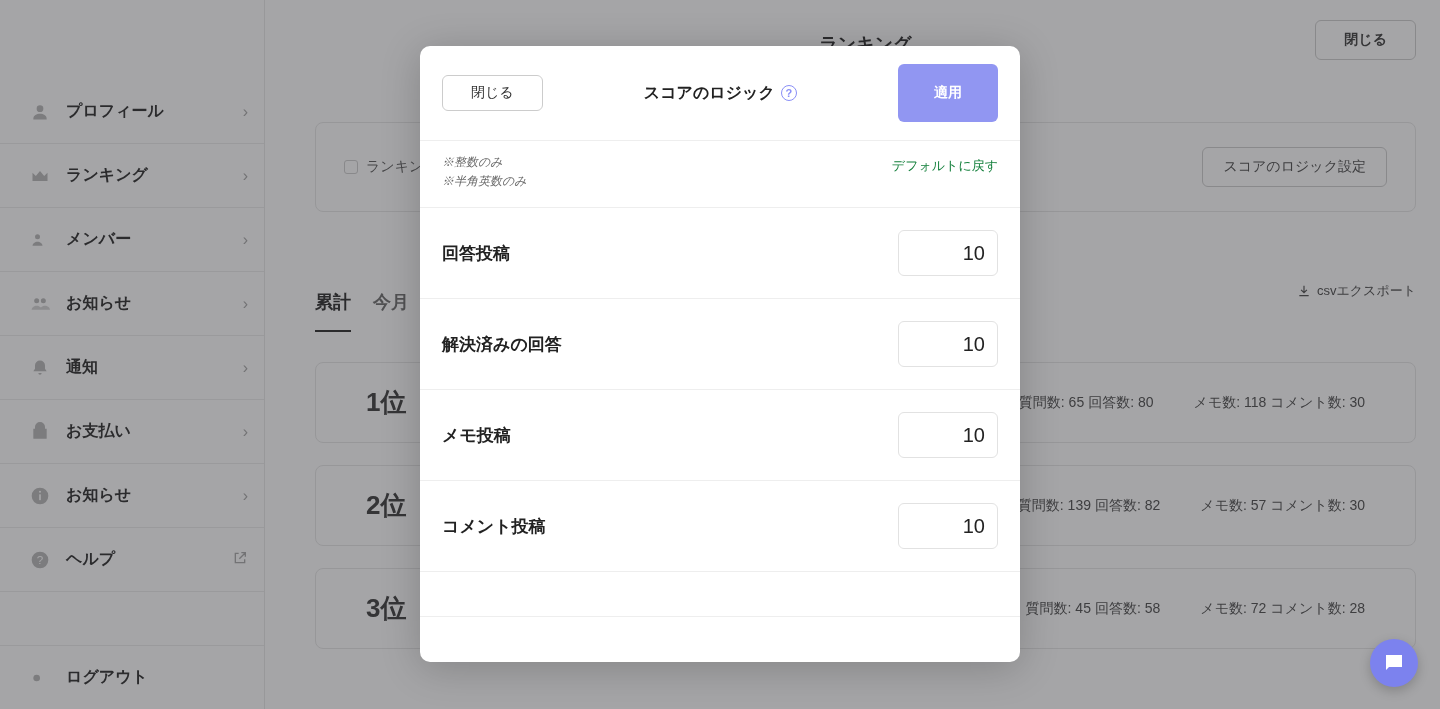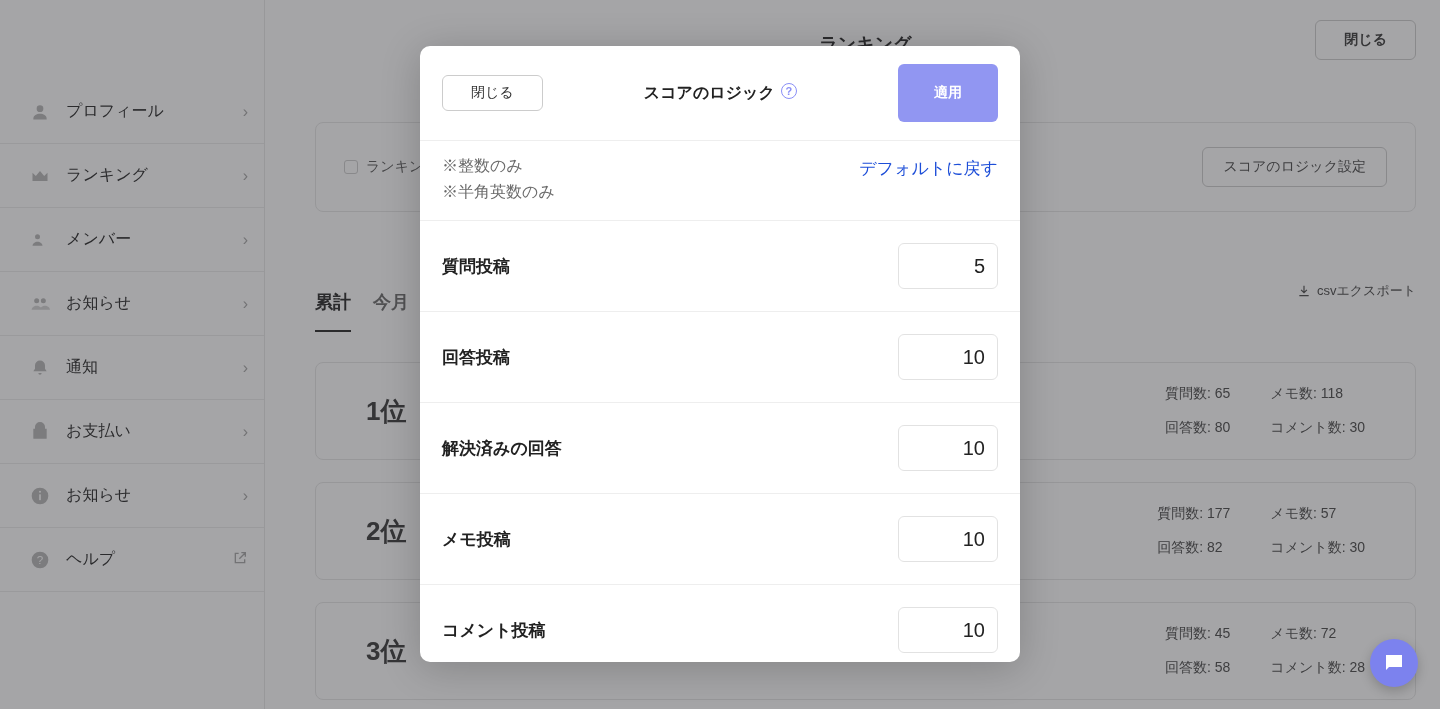--- a/index.html
+++ b/index.html
@@ -4,21 +4,21 @@
 <style>
 * { box-sizing: border-box; margin: 0; padding: 0; }
 body { font-family: -apple-system, BlinkMacSystemFont, "Segoe UI", sans-serif; width: 1440px; height: 709px; overflow: hidden; position: relative; background: #fff; }
 
 
 .sidebar { position: absolute; left: 0; top: 0; width: 265px; height: 709px; background: #fff; border-right: 1px solid #e8e8e8; }
 .sidebar-spacer { height: 80px; }
 .sidebar-item { display: flex; align-items: center; height: 64px; padding: 0 16px 0 28px; cursor: pointer; border-bottom: 1px solid #ececec; }
 .sidebar-item .icon { width: 24px; height: 24px; display: flex; align-items: center; justify-content: center; margin-right: 14px; color: #b4b4b4; }
 .sidebar-item .icon svg { width: 20px; height: 20px; fill: currentColor; }
-.sidebar-item .label { flex: 1; font-size: 16px; font-weight: 400; color: #222; }
+.sidebar-item .label { flex: 1; font-size: 16px; font-weight: 700; color: #222; }
 .sidebar-item .chevron { color: #a5a5a5; }
 .sidebar-item .external { color: #a5a5a5; }
 .sidebar-item.logout { position: absolute; bottom: 0; width: 100%; border-top: 1px solid #ececec; border-bottom: none; }
 
 
 .main { position: absolute; left: 265px; top: 0; right: 0; height: 709px; background: #fff; padding: 20px 24px 0 50px; }
 .main-header { display: flex; align-items: center; justify-content: center; position: relative; height: 48px; }
 .main-title { font-size: 18px; font-weight: 700; color: #222; }
 .close-btn-top { position: absolute; right: 0; top: 0; border: 1px solid #ccc; border-radius: 6px; background: #fff; padding: 10px 28px; font-size: 14px; font-weight: 600; color: #333; cursor: pointer; }
 
@@ -30,34 +30,34 @@
 .tabs-row { display: flex; align-items: center; justify-content: space-between; margin-top: 38px; }
 .tabs { display: flex; gap: 22px; }
 .tab { font-size: 18px; font-weight: 600; color: #666; padding-bottom: 16px; cursor: pointer; margin-top: 40px; }
 .tab.active { color: #222; border-bottom: 2px solid #222; }
 .csv-export { display: flex; align-items: center; gap: 6px; color: #444; font-size: 13px; cursor: pointer; }
 
 .rank-list { margin-top: 30px; }
 .rank-item { border: 1px solid #e6e6e6; border-radius: 8px; padding: 22px 50px; margin-bottom: 22px; display: flex; align-items: center; justify-content: space-between; }
 .rank-pos { font-size: 26px; font-weight: 700; color: #333; width: 80px; }
 .rank-stats { display: flex; gap: 40px; font-size: 14px; color: #444; }
-.rank-col { display: flex; flex-direction: column; gap: 16px; text-align: left; }
+.rank-col { display: flex; flex-direction: row; gap: 4px; text-align: left; }
 
 
 .overlay { position: absolute; inset: 0; background: rgba(55,55,60,0.45); }
 .modal { position: absolute; left: 420px; top: 46px; width: 600px; height: 616px; background: #fff; border-radius: 10px; overflow: hidden; box-shadow: 0 6px 40px rgba(0,0,0,0.2); display: flex; flex-direction: column; }
 .modal-header { display: flex; align-items: center; justify-content: space-between; padding: 18px 22px; border-bottom: 1px solid #eee; }
 .modal-close { border: 1px solid #ccc; border-radius: 6px; background: #fff; padding: 8px 28px; font-size: 14px; color: #333; cursor: pointer; }
-.modal-title-wrap { display: flex; align-items: flex-start; gap: 6px; }
+.modal-title-wrap { display: flex; align-items: center; gap: 6px; }
 .modal-title { font-size: 16px; font-weight: 700; color: #222; }
 .help-circle { width: 16px; height: 16px; border: 1.5px solid #8a8ff7; border-radius: 50%; display: flex; align-items: center; justify-content: center; color: #8a8ff7; font-size: 11px; font-weight: 600; }
 .modal-apply { background: #9196f2; border: none; border-radius: 6px; color: #fff; padding: 20px 36px; font-size: 14px; font-weight: 600; cursor: pointer; }
 .modal-notes { padding: 12px 22px 16px 22px; border-bottom: 1px solid #eee; display: flex; align-items: flex-start; justify-content: space-between; }
-.notes-text { font-size: 16px; color: #6a6a6a; line-height: 1.6; }
-.reset-link { font-size: 17px; color: #1d4ed8; cursor: pointer; margin-top: 4px; }
+.notes-text { font-size: 12px; color: #6a6a6a; line-height: 1.6; font-style: italic; }
+.reset-link { font-size: 13px; color: #15803d; cursor: pointer; margin-top: 4px; }
 .modal-body { flex: 1; overflow-y: auto; }
 .score-row { display: flex; align-items: center; justify-content: space-between; padding: 22px 22px; border-bottom: 1px solid #eee; }
 .score-label { font-size: 17px; font-weight: 700; color: #222; }
 .score-input { width: 100px; height: 46px; border: 1px solid #e2e2e2; border-radius: 6px; text-align: right; padding: 0 12px; font-size: 20px; color: #222; background: #fff; }
 
 
 .chat-widget { position: absolute; right: 22px; bottom: 22px; width: 48px; height: 48px; border-radius: 50%; background: #7c82ee; display: flex; align-items: center; justify-content: center; box-shadow: 0 4px 12px rgba(0,0,0,0.2); cursor: pointer; }
 .chat-widget svg { fill: #fff; width: 24px; height: 24px; }
 </style>
 </head>
@@ -142,20 +142,29 @@
           <circle cx="12" cy="12" r="10"></circle>
           <text x="12" y="17" text-anchor="middle" font-size="14" fill="#fff">?</text>
         </svg>
       </span>
     <span class="label">ヘルプ</span>
     <span class="external"><svg width="16" height="16" viewBox="0 0 24 24" fill="none" stroke="currentColor" stroke-width="2">
           <path d="M14 4h6v6M20 4l-9 9M19 14v5H5V5h5"></path>
         </svg></span>
   </div>
 
+  <div class="sidebar-item logout">
+    <span class="icon">
+        <svg viewBox="0 0 24 24">
+          <circle cx="8" cy="12" r="4"></circle>
+          <path d="M12 12h10"></path>
+        </svg>
+      </span>
+    <span class="label">ログアウト</span>
+  </div>
 </nav>
 
 <main class="main">
   <div class="main-header">
     <h1 class="main-title">ランキング</h1>
     <button class="close-btn-top">閉じる</button>
   </div>
 
   <div class="panel">
     <div class="panel-left">
@@ -189,21 +198,21 @@
         <div class="rank-col">
           <span>メモ数: 118</span>
           <span>コメント数: 30</span>
         </div>
       </div>
     </div>
     <div class="rank-item">
       <div class="rank-pos">2位</div>
       <div class="rank-stats">
         <div class="rank-col">
-          <span>質問数: 177</span>
+          <span>質問数: 139</span>
           <span>回答数: 82</span>
         </div>
         <div class="rank-col">
           <span>メモ数: 57</span>
           <span>コメント数: 30</span>
         </div>
       </div>
     </div>
     <div class="rank-item">
       <div class="rank-pos">3位</div>
@@ -233,24 +242,20 @@
   </div>
   <div class="modal-notes">
     <div class="notes-text">
       <div>※整数のみ</div>
       <div>※半角英数のみ</div>
     </div>
     <span class="reset-link">デフォルトに戻す</span>
   </div>
   <div class="modal-body">
     <div class="score-row">
-      <span class="score-label">質問投稿</span>
-      <input class="score-input" value="5" style="">
-    </div>
-    <div class="score-row">
       <span class="score-label">回答投稿</span>
       <input class="score-input" value="10" style="">
     </div>
     <div class="score-row">
       <span class="score-label">解決済みの回答</span>
       <input class="score-input" value="10" style="">
     </div>
     <div class="score-row">
       <span class="score-label">メモ投稿</span>
       <input class="score-input" value="10" style="">

